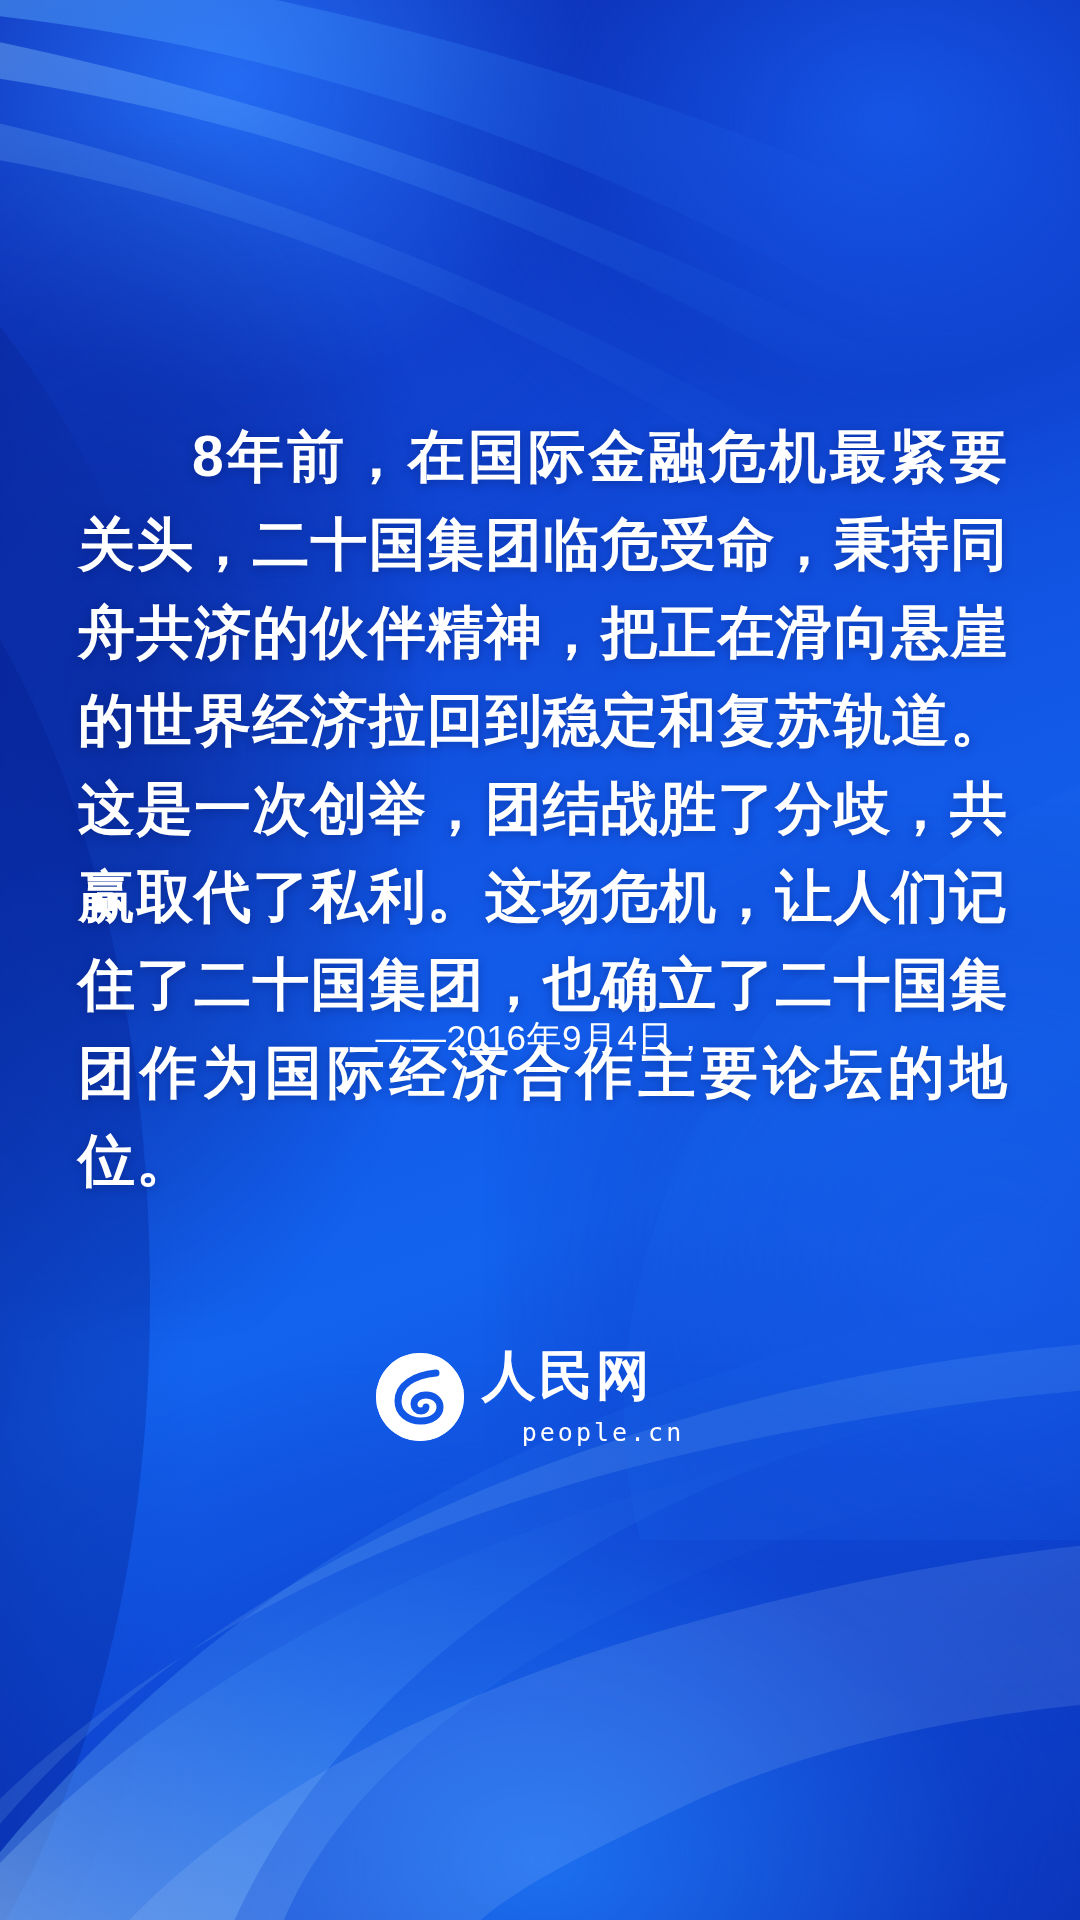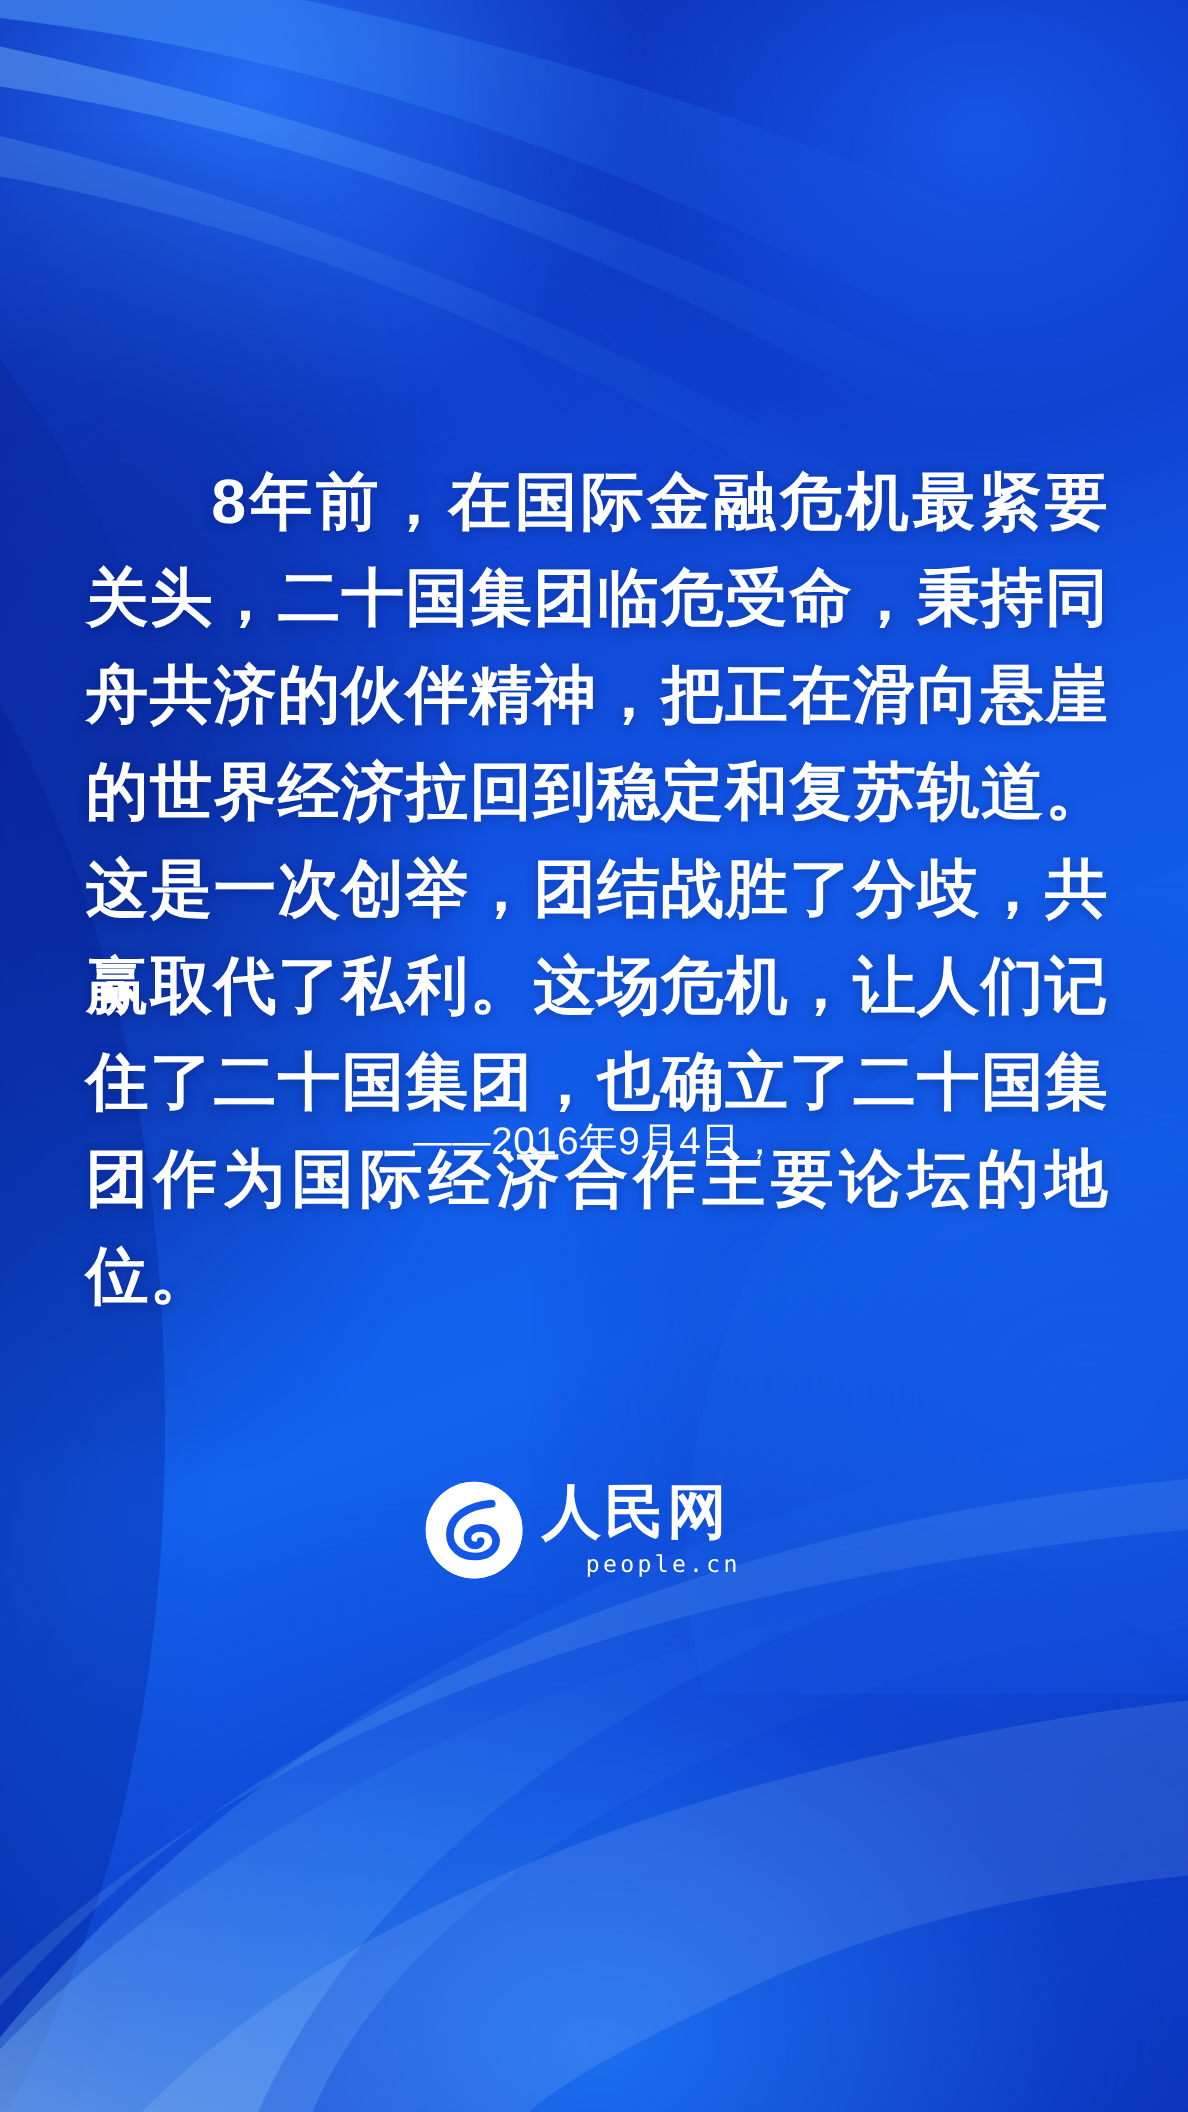--- a/index.html
+++ b/index.html
@@ -153,33 +153,34 @@
   .logo-mark svg {
     position: absolute;
     left: 0;
     top: 0;
   }
 
   .logo-text-group {
     display: flex;
     flex-direction: column;
     align-items: flex-start;
+    gap: 11px;
   }
 
   .logo-cn {
     color: #ffffff;
     font-size: 54px;
     font-weight: 700;
     letter-spacing: 3px;
     line-height: 60px;
   }
 
   .logo-en {
     color: #ffffff;
-    font-size: 21px;
+    font-size: 25px;
     letter-spacing: 3px;
     line-height: 30px;
     margin-top: 2px;
     font-family: "DejaVu Sans Mono", monospace;
     margin-left: 40px;
   }
 </style>
 </head>
 <body>
 

